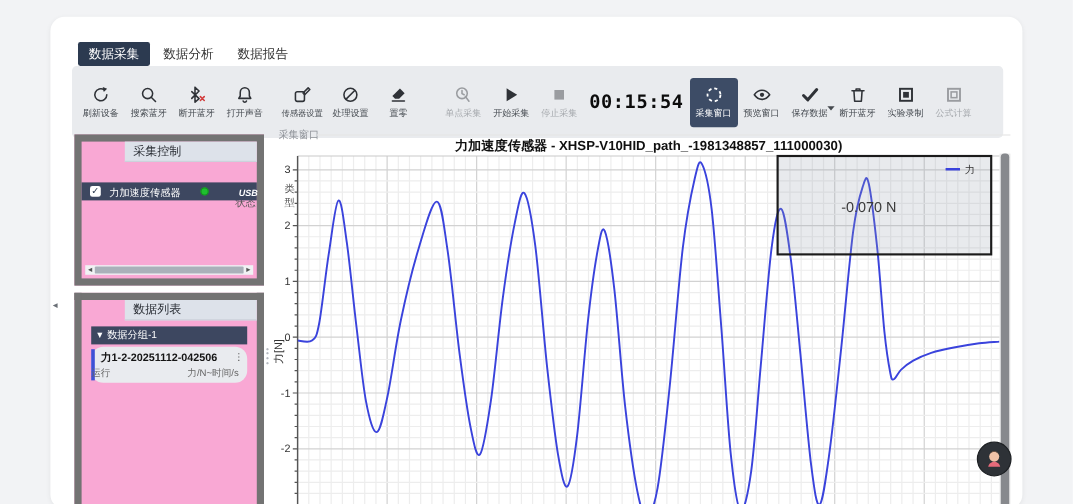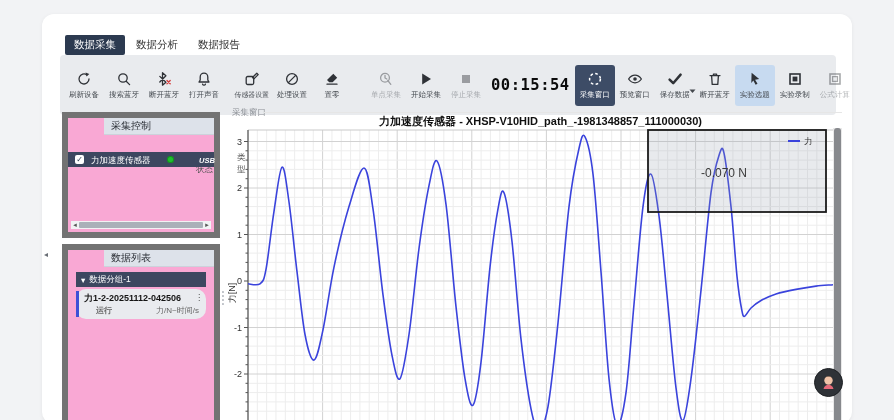--- a/index.html
+++ b/index.html
@@ -57,21 +57,21 @@
   .hscroll{position:absolute;left:3px;right:3px;bottom:3px;height:8px;background:#f1f2f4;
     display:flex;align-items:center;}
   .hscroll .arr{font-size:7px;color:#555;width:8px;text-align:center;}
   .hscroll .thumb{flex:1;height:6px;background:#aab0b9;border-radius:1px;}
   .grow{position:absolute;left:8px;right:8px;top:22px;height:15px;background:#3d4760;
     color:#fff;font-size:8.5px;display:flex;align-items:center;padding:0 5px;box-sizing:border-box;gap:4px;}
   .ditem{position:absolute;left:8px;right:8px;top:39px;height:30px;background:#e9ebef;border-radius:10px;}
   .ditem .bar{position:absolute;left:0;top:2px;bottom:2px;width:3px;background:#3f51d6;}
   .ditem .dtitle{position:absolute;left:8px;top:3px;font-size:9px;font-weight:bold;color:#141414;white-space:nowrap;}
   .ditem .kebab{position:absolute;right:3px;top:4px;font-size:8px;color:#444;}
-  .ditem .dstatus{position:absolute;left:20px;bottom:3px;font-size:8px;color:#666;font-weight:bold;}
+  .ditem .dstatus{position:absolute;left:0;bottom:3px;font-size:8px;color:#666;}
   .ditem .daxes{position:absolute;right:7px;bottom:3px;font-size:8px;color:#666;margin-left:44px;}
   .collapse-arrow{position:absolute;left:2px;top:236px;font-size:8px;color:#6a6f76;}
   .splitter-dots{position:absolute;left:179px;top:276px;width:4px;color:#b4b8bf;
     font-size:7px;line-height:4px;text-align:center;}
   
   .pane-label{position:absolute;left:190px;top:93px;font-size:8.5px;color:#8d9197;}
   .pane-line{position:absolute;left:222px;top:98px;width:578px;height:1px;background:#e6e6e6;}
   .chart-title{position:absolute;left:206px;top:100px;width:585px;text-align:center;
     font-size:11px;font-weight:bold;color:#101010;white-space:nowrap;}
   .chart-svg{position:absolute;left:186px;top:114px;}
@@ -213,28 +213,20 @@
             <path d="M0.5 0.5 3.5 4 6.5 0.5z" fill="currentColor"></path>
           </svg></span>
       </div>
       <div class="tbtn">
         <span class="ticon">
           <svg width="16" height="16" viewBox="0 0 16 16">
             <path d="M3 4.6h10M6.4 4.6V3.2h3.2v1.4M4.6 4.6l.6 8.8h5.6l.6-8.8" fill="none" stroke="currentColor" stroke-width="1.3" stroke-linecap="round" stroke-linejoin="round"></path>
           </svg>
         </span>
         <span class="tlabel">断开蓝牙</span>
-      </div>
-      <div class="tbtn highlight">
-        <span class="ticon">
-          <svg width="16" height="16" viewBox="0 0 16 16">
-            <path d="M4.6 1.8l7.6 6.3-4.1.6 2.4 4-1.9 1-2.3-4.2-2 2.4z" fill="currentColor"></path>
-          </svg>
-        </span>
-        <span class="tlabel">实验选题</span>
       </div>
       <div class="tbtn">
         <span class="ticon">
           <svg width="16" height="16" viewBox="0 0 16 16">
             <rect x="3" y="3" width="10" height="10" fill="none" stroke="currentColor" stroke-width="1.6"></rect>
             <rect x="5.6" y="5.6" width="4.8" height="4.8" fill="currentColor"></rect>
           </svg>
         </span>
         <span class="tlabel">实验录制</span>
       </div>

